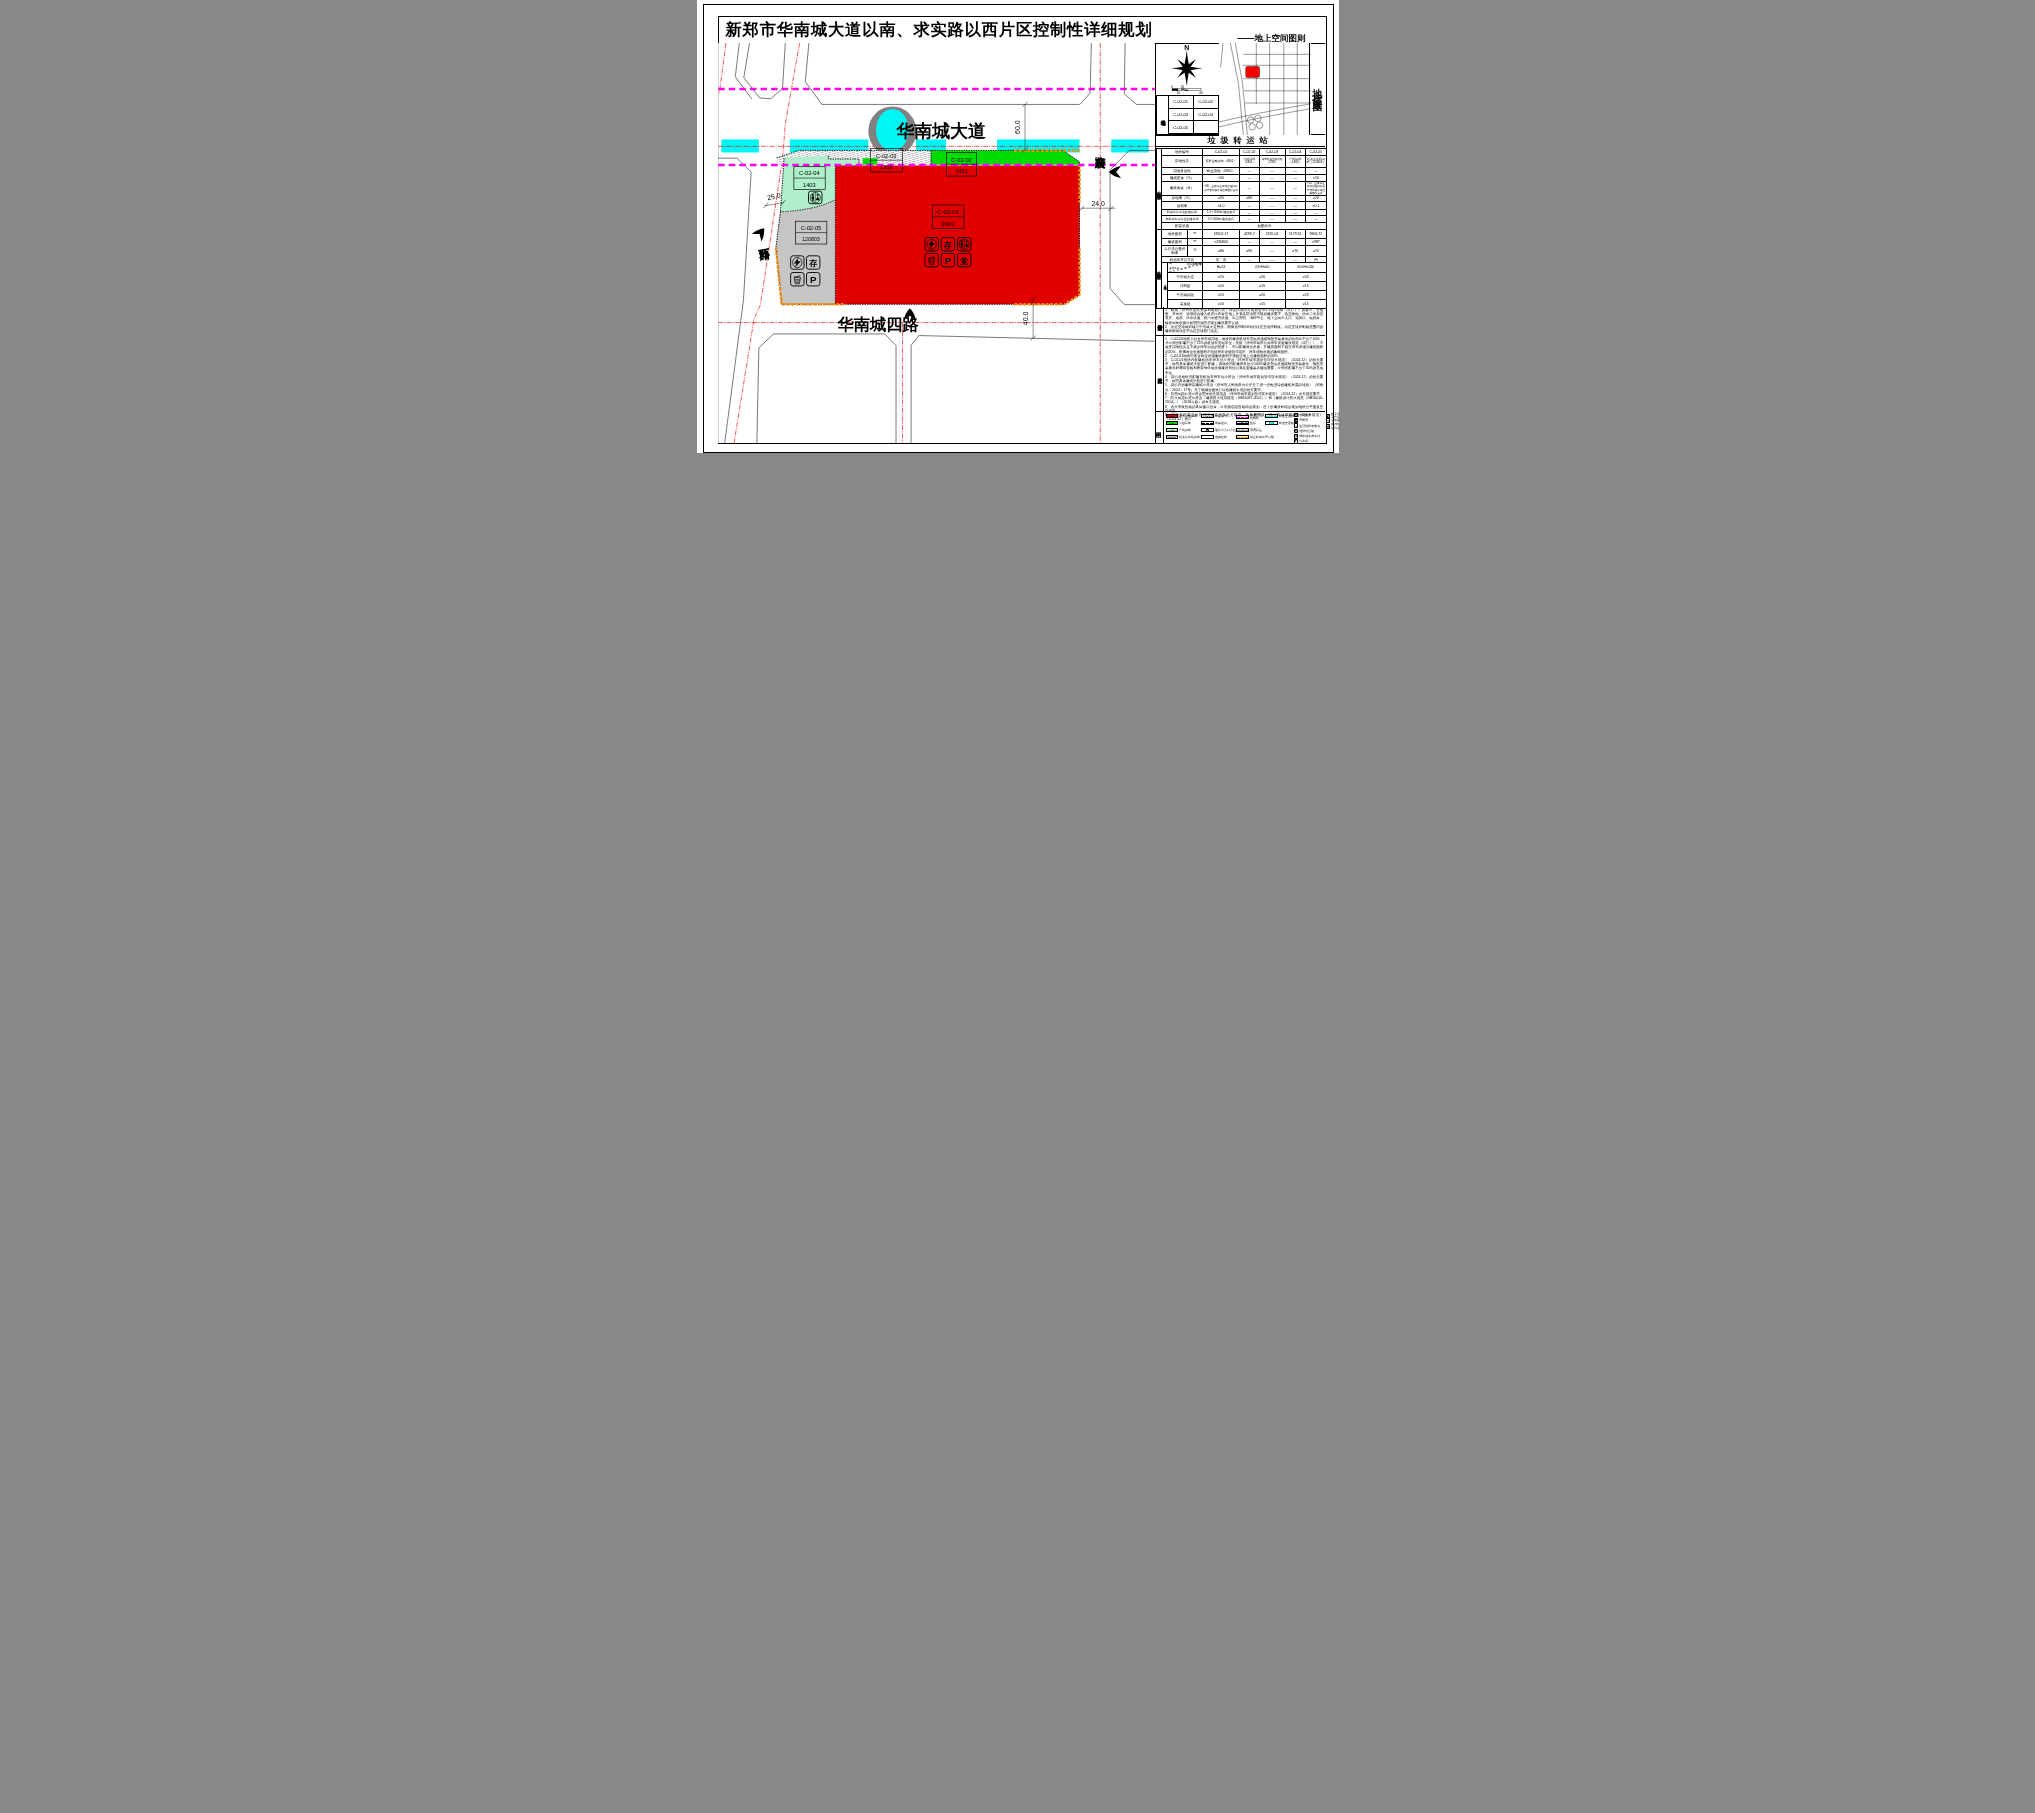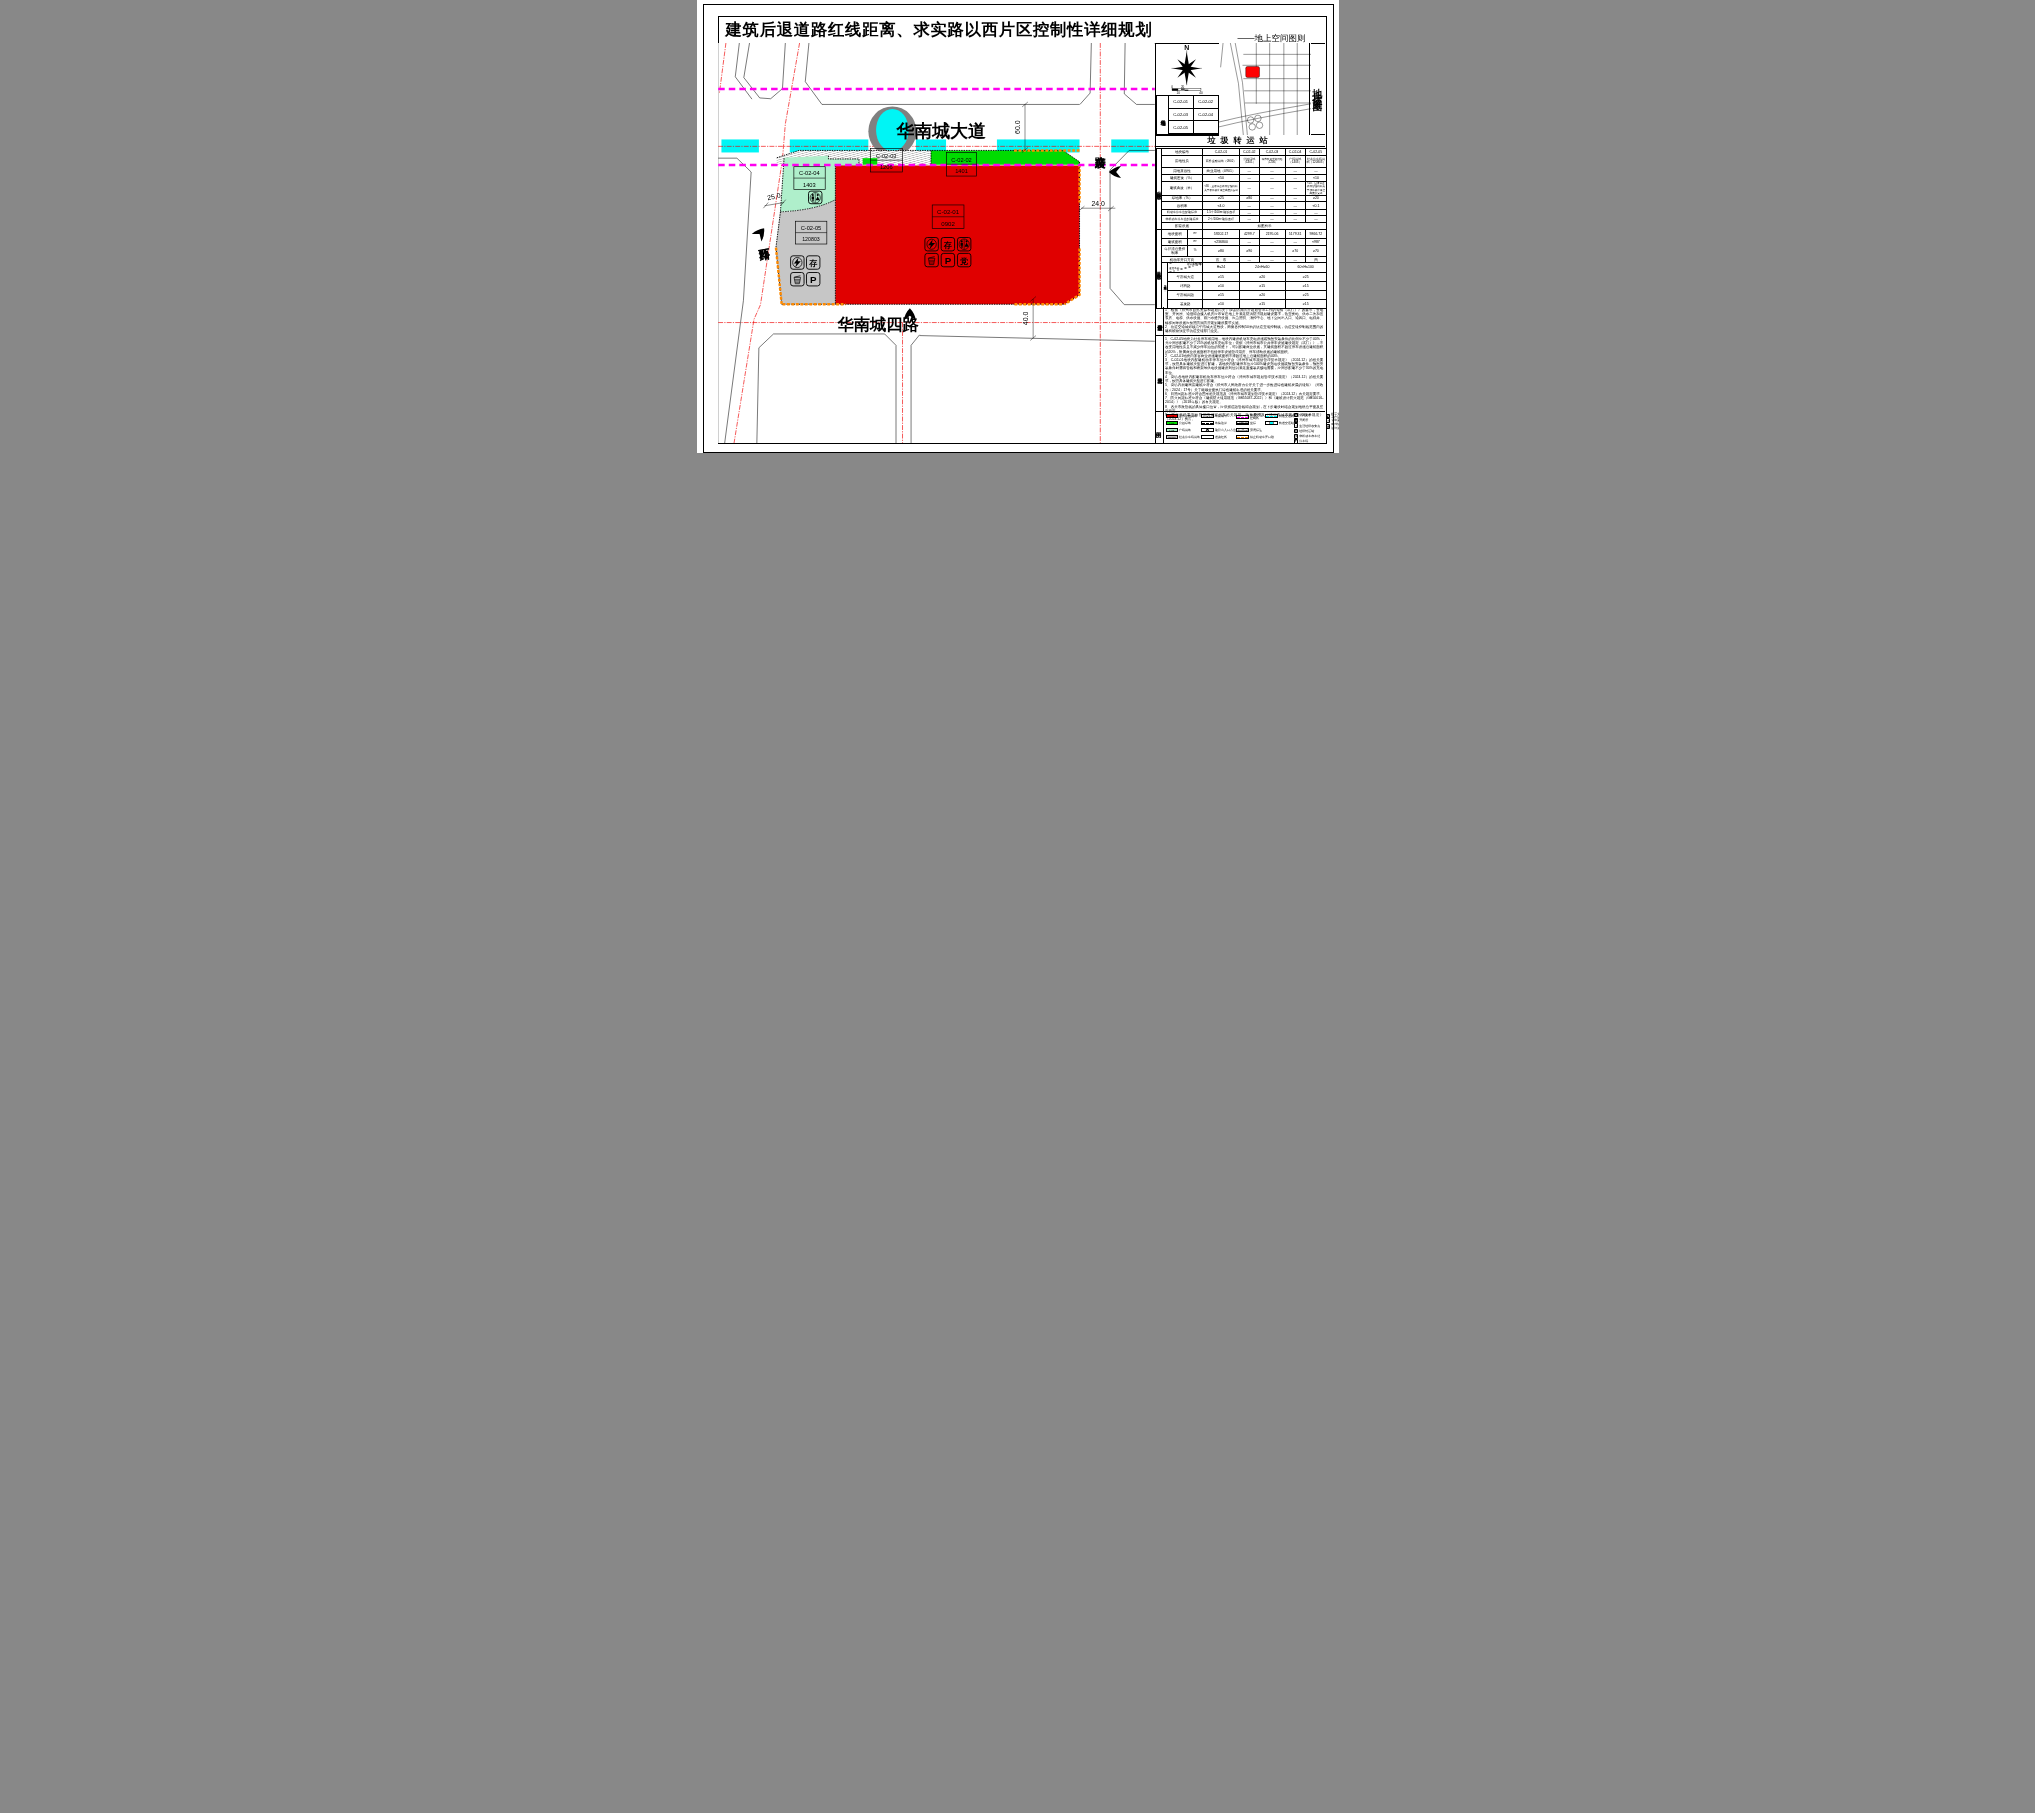--- a/index.html
+++ b/index.html
@@ -1,20 +1,20 @@
 <!DOCTYPE html>
 <html style="font-size:6.5px"><head>
 <meta charset="utf-8">
 <style>
   html,body{margin:0;padding:0;background:#888;font-family:"Liberation Sans",sans-serif;}
   #sheet{position:relative;width:642px;height:453px;background:#fff;margin:0 auto;overflow:hidden;color:#000;}
   .thin-frame{position:absolute;left:6.1px;top:4.1px;width:629px;height:447px;border:0.8px solid #000;}
   .thick-frame{position:absolute;left:21px;top:16.3px;width:607px;height:426px;border:1.2px solid #000;}
   .hdr-title{position:absolute;left:29px;top:19px;font-size:16.3px;font-weight:bold;letter-spacing:0.8px;white-space:nowrap;}
-  .hdr-sub{position:absolute;left:541px;top:33px;font-size:8.5px;font-weight:normal;white-space:nowrap;}
+  .hdr-sub{position:absolute;left:541px;top:33px;font-size:8.5px;font-weight:bold;white-space:nowrap;}
   .hdr-line{position:absolute;left:21px;top:43px;width:607px;height:0;border-top:1px solid #000;}
   #mapsvg{position:absolute;left:21px;top:43px;}
   .panel{position:absolute;left:458px;top:43px;width:170px;height:400px;border-left:1px solid #000;box-sizing:border-box;}
   .panel .sec{position:absolute;left:0;width:100%;box-sizing:border-box;}
   .v{writing-mode:vertical-rl;text-orientation:upright;}
   
   .sec1{top:0;height:92px;border-bottom:1px solid #000;}
   .caption-strip{position:absolute;right:0;top:0;width:15px;height:92px;border-left:0.8px solid #000;display:flex;align-items:center;justify-content:center;}
   .caption-strip span{font-size:9.8px;font-weight:bold;letter-spacing:3.7px;}
   .minimap{position:absolute;left:63px;top:0;}
@@ -49,21 +49,21 @@
   .fac{width:4.5px;height:4.5px;border:0.5px solid #000;border-radius:0.8px;display:flex;align-items:center;justify-content:center;font-size:3.3px;font-weight:bold;box-sizing:border-box;}
   .coordbox{font-size:1.9px;line-height:1.1;text-align:left;}
   .coordbox .x{border-bottom:0.3px solid #000;}
 </style>
 </head>
 <body>
 
 <div id="sheet">
   <div class="thin-frame"></div>
   <div class="thick-frame"></div>
-  <div class="hdr-title">建筑后退道路红线距离、求实路以西片区控制性详细规划</div>
+  <div class="hdr-title">新郑市华南城大道以南、求实路以西片区控制性详细规划</div>
   <div class="hdr-sub">——地上空间图则</div>
   <div class="hdr-line"></div>
 
   <svg id="mapsvg" width="437" height="400" viewBox="52 105 1073 983">
     <defs>
       <pattern id="hatch" width="5" height="5" patternUnits="userSpaceOnUse" patternTransform="rotate(75)">
         <rect width="5" height="5" fill="#ffffff"></rect>
         <line x1="0" y1="0" x2="0" y2="5" stroke="#000" stroke-width="1"></line>
       </pattern>
       <g id="i-lightning">

